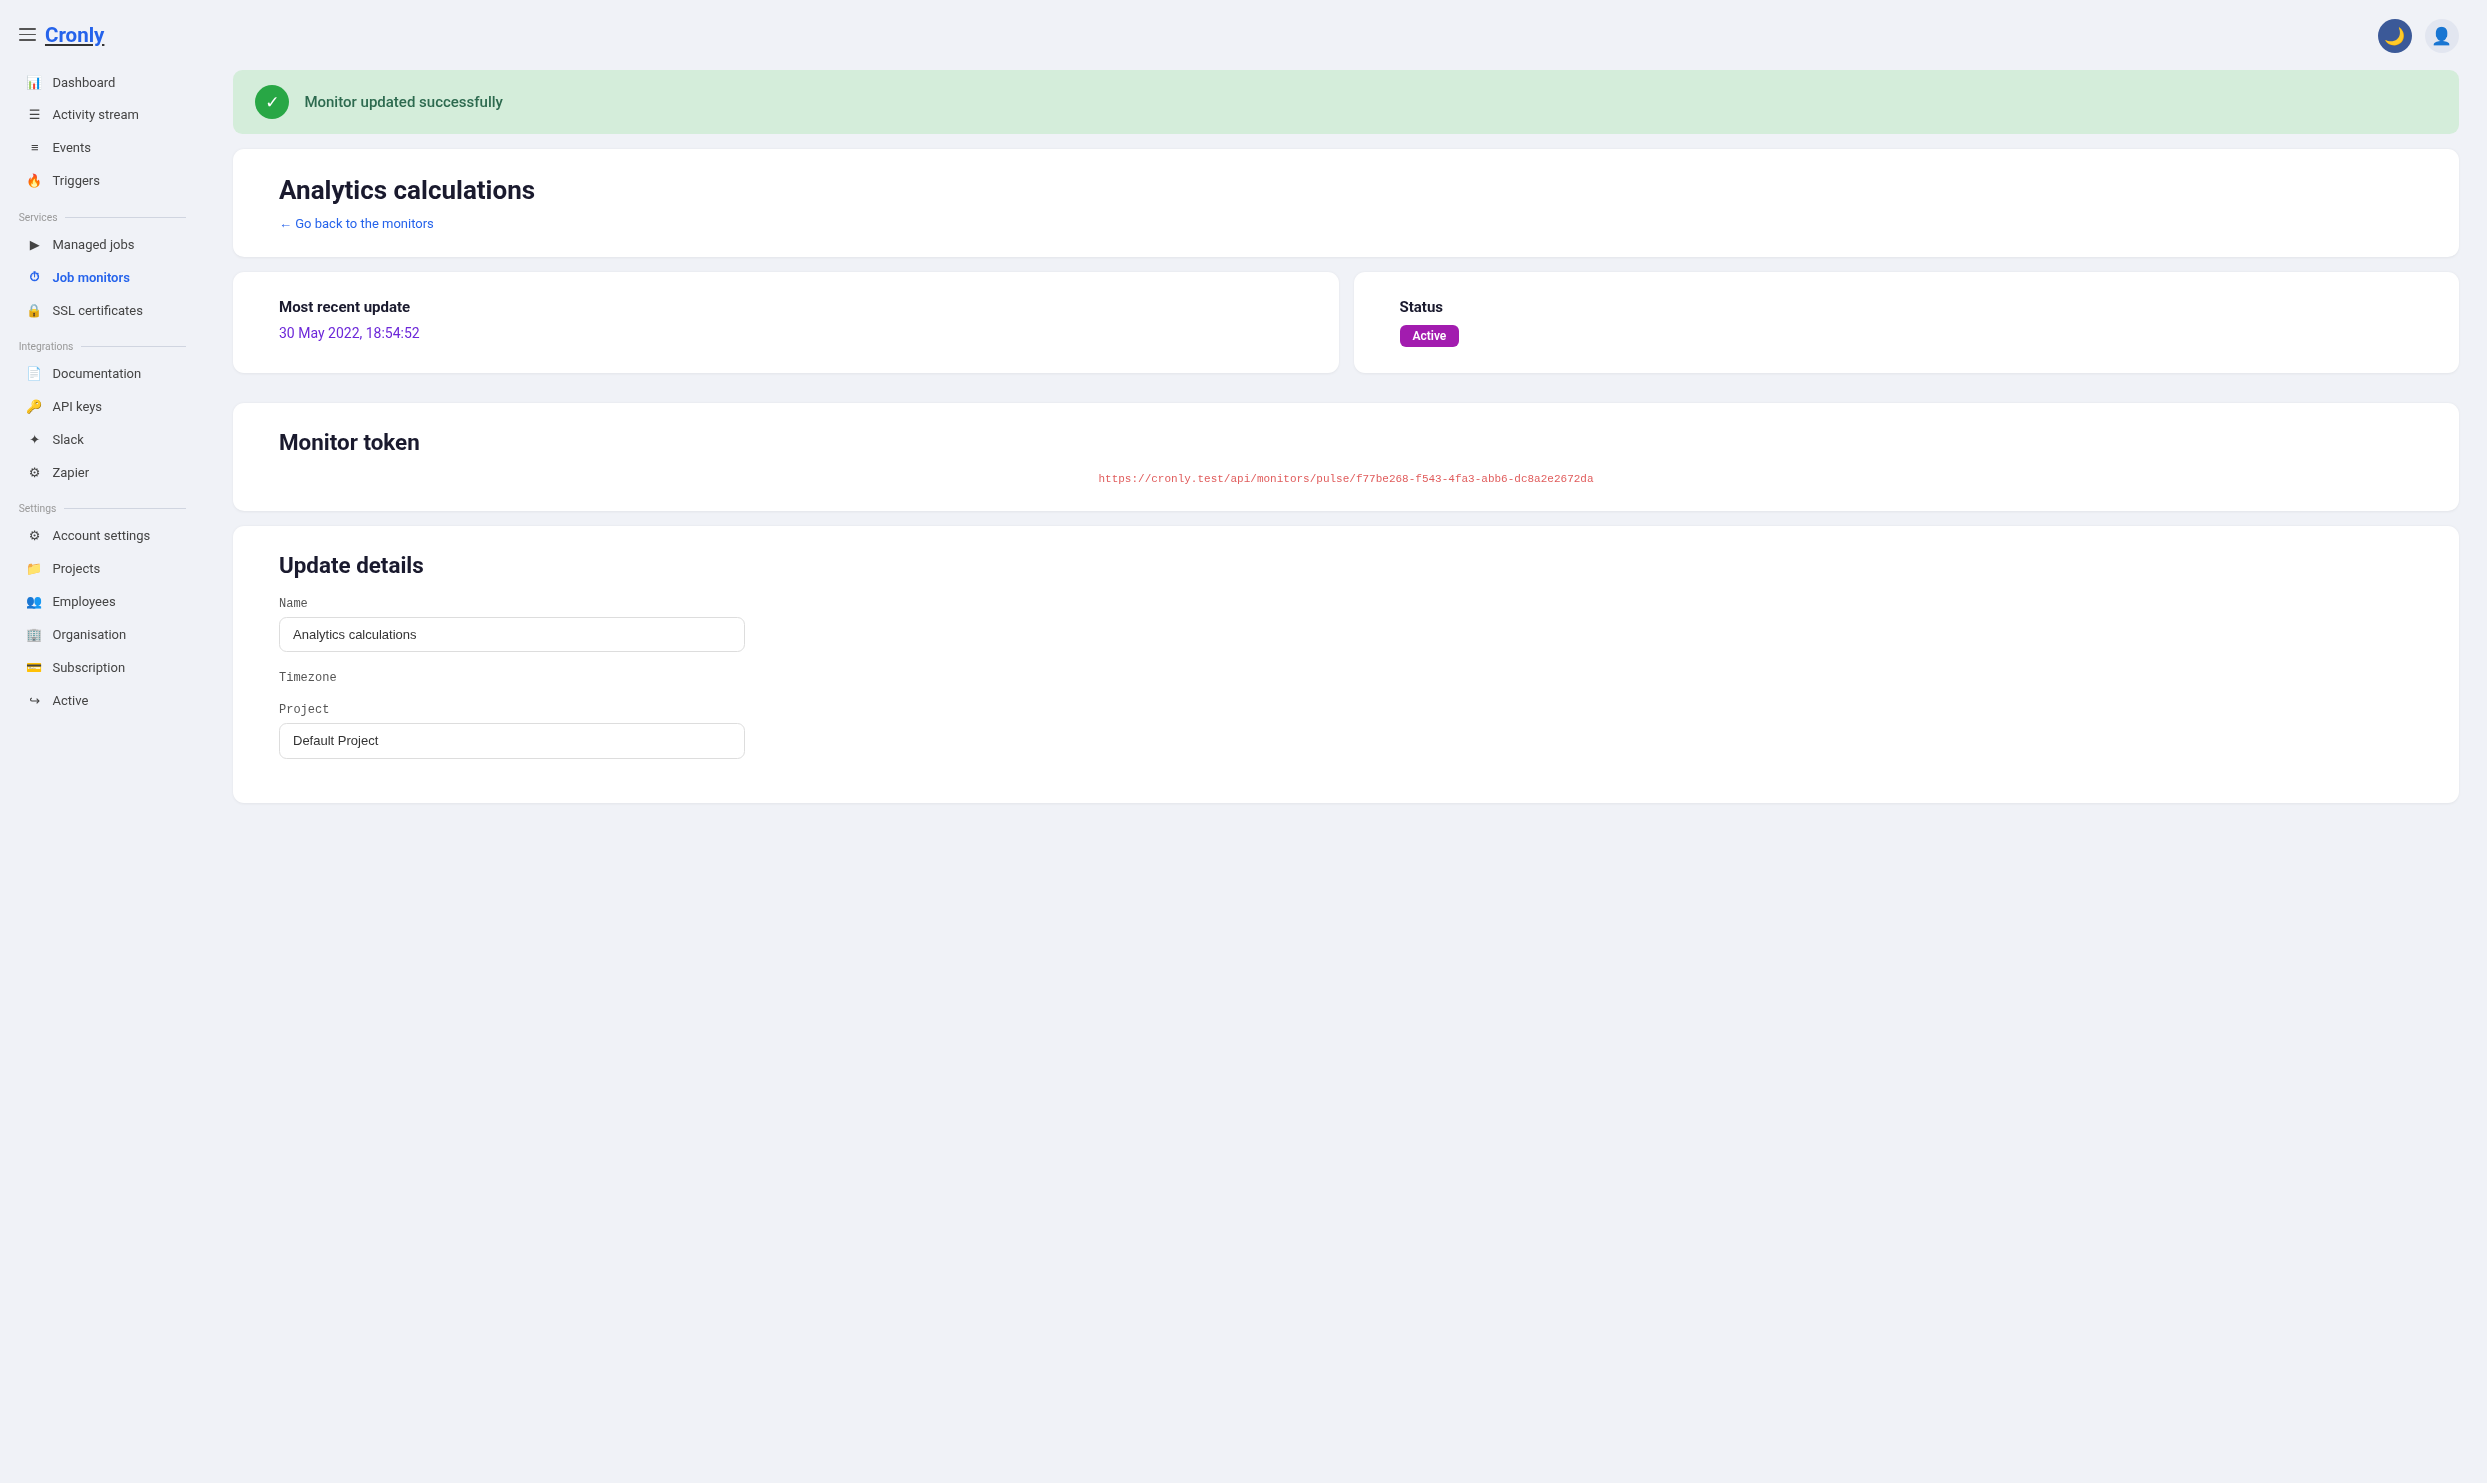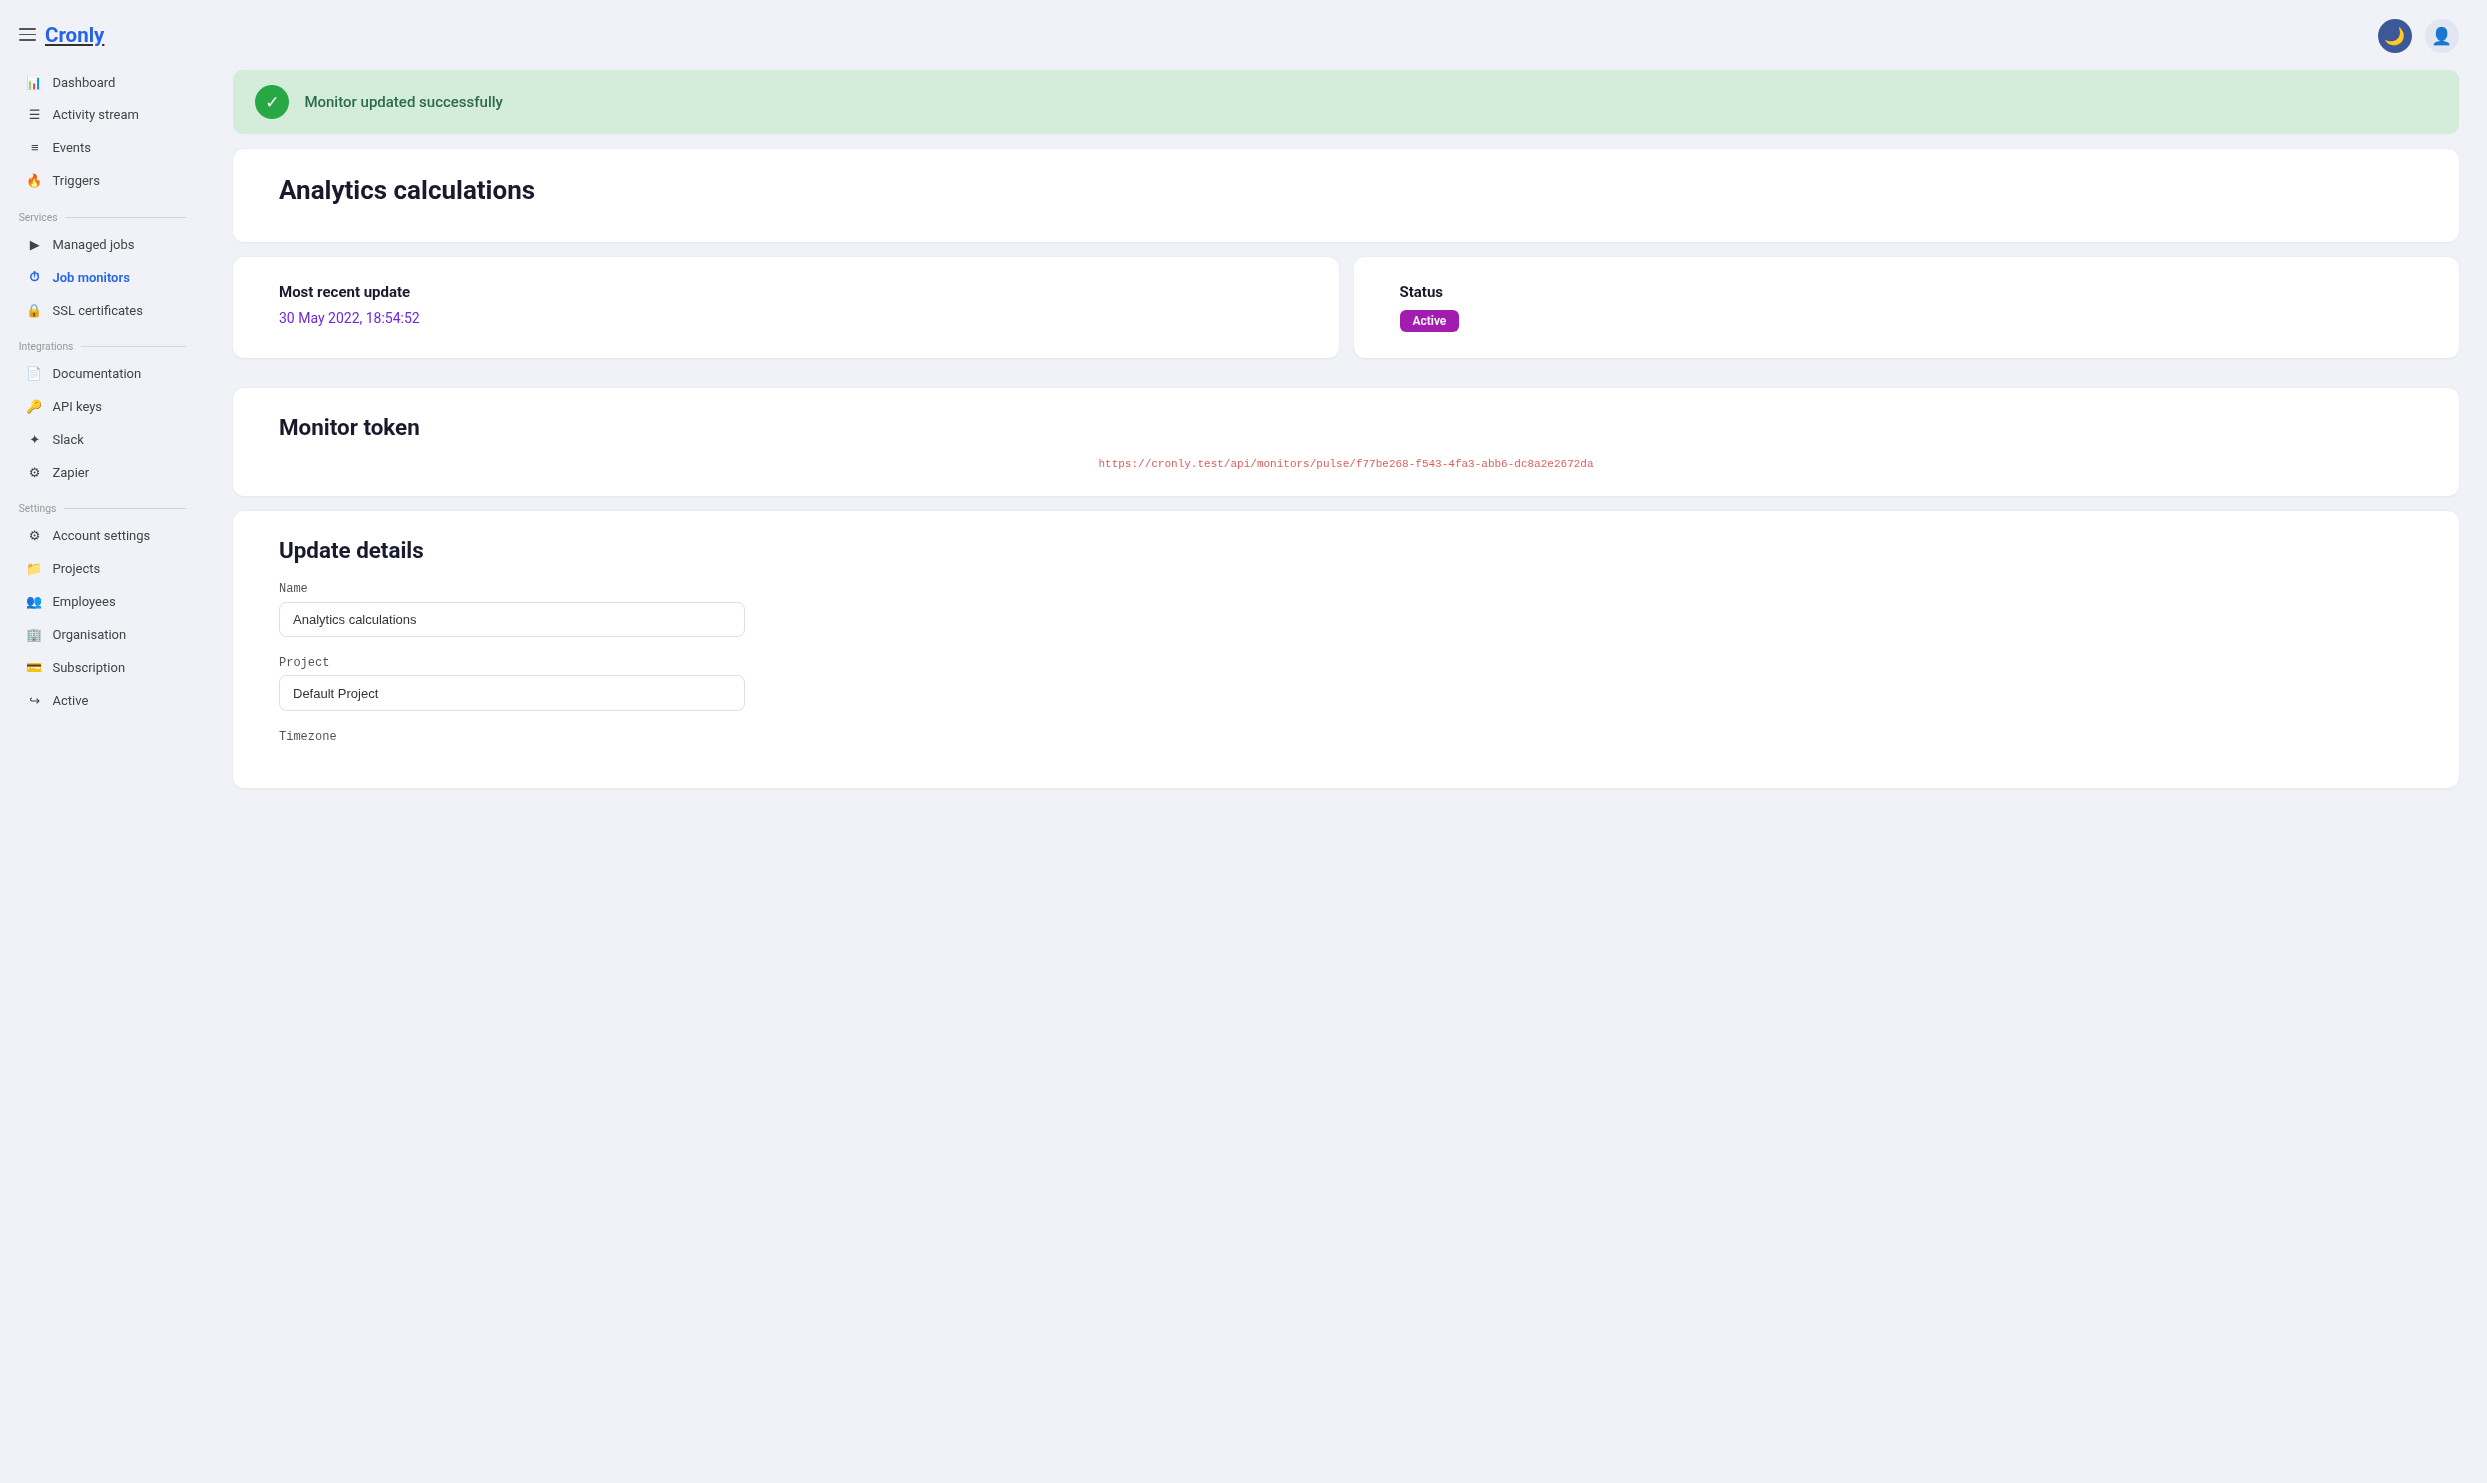--- a/index.html
+++ b/index.html
@@ -353,20 +353,21 @@
     </div>
   </div>
 
   <div class="success-banner">
     <div class="success-icon">✓</div>
     <span class="success-text">Monitor updated successfully</span>
   </div>
 
   <div class="card">
     <div class="page-title">Analytics calculations</div>
+    <a class="back-link">← Go back to the monitors</a>
   </div>
 
   <div class="two-col">
     <div class="card">
       <div class="stat-label">Most recent update</div>
       <div class="stat-value">30 May 2022, 18:54:52</div>
     </div>
     <div class="card">
       <div class="stat-label">Status</div>
       <span class="status-badge">Active</span>
@@ -380,22 +381,22 @@
 
   <div class="card">
     <div class="section-title">Update details</div>
 
     <div class="form-group">
       <label class="form-label">Name</label>
       <input class="form-input" type="text" value="Analytics calculations" style="">
     </div>
 
     <div class="form-group">
+      <label class="form-label">Timezone</label>
+    </div>
+
+    <div class="form-group">
       <label class="form-label">Project</label>
       <input class="form-input" type="text" value="Default Project" style="">
     </div>
-
-    <div class="form-group">
-      <label class="form-label">Timezone</label>
-    </div>
   </div>
 </div>
 
 
 </body></html>

